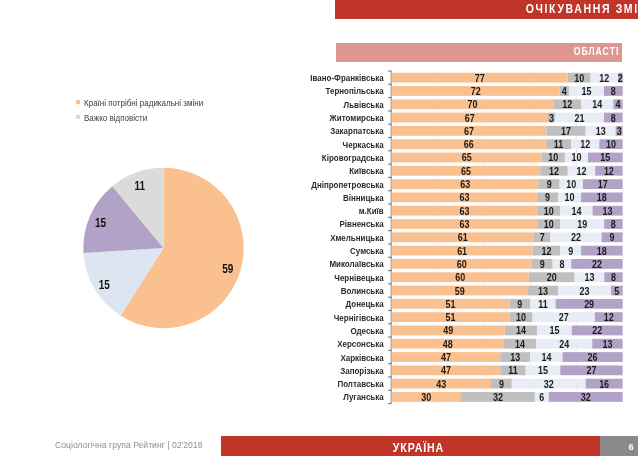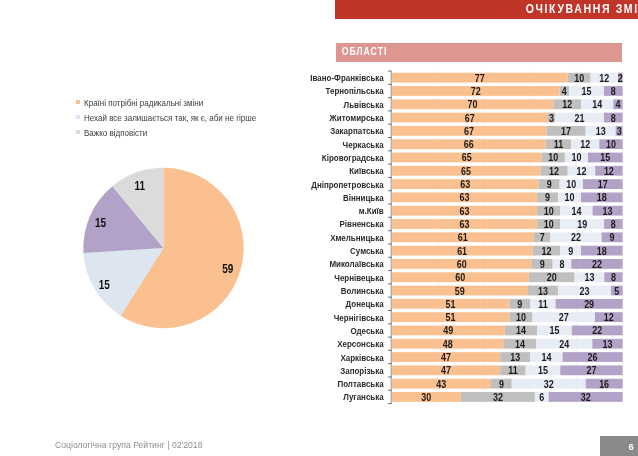--- a/index.html
+++ b/index.html
@@ -16,21 +16,21 @@
   #question-text .ql{display:inline-block;white-space:nowrap;transform:scaleX(0.82);}
   
   #legend{position:absolute;left:60.4px;top:98px;width:240px;}
   .legend-row{display:flex;align-items:flex-start;height:15px;}
   .legend-swatch{width:4px;height:4.3px;margin-right:3.6px;margin-top:1.6px;flex:0 0 auto;}
   .legend-label{font-size:9.3px;color:#3b3b3b;white-space:nowrap;transform:scaleX(0.862);transform-origin:left center;}
   
   #pie-wrap{position:absolute;left:63.5px;top:165.2px;width:166px;height:166px;}
   
   #regions-band{position:absolute;left:319.6px;top:42.9px;width:286.2px;height:19px;background:#dd9790;}
-  #regions-band-label{position:absolute;left:2px;top:0px;width:286px;height:19px;line-height:17.7px;text-align:left;color:#ffffff;font-size:10.2px;font-weight:bold;letter-spacing:1.1px;}
+  #regions-band-label{position:absolute;left:2px;top:0px;width:286px;height:19px;line-height:17.7px;text-align:right;color:#ffffff;font-size:10.2px;font-weight:bold;letter-spacing:1.1px;}
   #regions-band-label span{display:inline-block;transform:scaleX(0.855);}
   #bar-chart{position:absolute;left:290px;top:60px;width:348px;height:348px;font-weight:bold;}
   
   #footer-note{position:absolute;left:39.2px;top:439.5px;font-size:9.3px;color:#8f8f8f;white-space:nowrap;transform:scaleX(0.93);transform-origin:left top;}
   #footer-bar{position:absolute;left:205.4px;top:436px;width:378.7px;height:20px;background:#c03528;}
   #footer-bar-label{position:absolute;left:8px;top:1.5px;width:378.7px;height:20px;line-height:21.4px;text-align:center;color:#ffffff;font-size:12.2px;font-weight:bold;letter-spacing:1.0px;}
   #footer-bar-label span{display:inline-block;transform:scaleX(0.87);}
   #page-num-box{position:absolute;left:584.1px;top:436px;width:53.9px;height:20px;background:#8a8a8a;}
   #page-num{position:absolute;left:0;top:0;width:53.9px;height:20px;line-height:22.7px;text-align:center;color:#ffffff;font-size:9.4px;font-weight:bold;padding-left:8px;box-sizing:border-box;}
 </style>
@@ -39,24 +39,20 @@
 
 <div class="slide">
   <div id="header-bar"></div>
   <div id="header-title">ОЧІКУВАННЯ ЗМІН</div>
 
 
   <div id="legend">
       <div class="legend-row">
         <span class="legend-swatch" style="background: rgb(250, 192, 144);"></span>
         <span class="legend-label">Країні потрібні радикальні зміни</span>
-      </div>
-      <div class="legend-row">
-        <span class="legend-swatch" style="background: rgb(220, 229, 240);"></span>
-        <span class="legend-label">Нехай все залишається так, як є, аби не гірше</span>
       </div>
       <div class="legend-row">
         <span class="legend-swatch" style="background: rgb(219, 219, 219);"></span>
         <span class="legend-label">Важко відповісти</span>
       </div>
     </div>
   <div id="pie-wrap"><svg width="166" height="166" viewBox="0 0 166 166">
         <path d="M 83.5 83 L 83.50 2.80 A 80.2 80.2 0 1 1 40.53 150.72 Z" fill="#fac090"></path>
         <text x="147.81" y="103.12" transform="translate(147.81,103.12) scale(0.77,1) translate(-147.81,-103.12)" text-anchor="middle" dominant-baseline="central" font-size="13" font-weight="bold" fill="#111111" font-family="&quot;Liberation Sans&quot;,sans-serif">59</text>
         <path d="M 83.5 83 L 40.53 150.72 A 80.2 80.2 0 0 1 3.46 88.04 Z" fill="#dce5f0"></path>
@@ -324,16 +320,19 @@
         <rect x="154.97" y="332.05" width="73.89" height="9.80" fill="#bfbfbf"></rect>
         <rect x="228.86" y="332.05" width="13.85" height="9.80" fill="#e8edf5"></rect>
         <rect x="242.71" y="332.05" width="73.89" height="9.80" fill="#b3a2c7"></rect>
         <text x="120.33" y="337.15" transform="translate(120.33,0) scale(0.83,1) translate(-120.33,0)" text-anchor="middle" dominant-baseline="central" font-size="10.8" fill="#1a1a1a">30</text>
         <text x="191.91" y="337.15" transform="translate(191.91,0) scale(0.83,1) translate(-191.91,0)" text-anchor="middle" dominant-baseline="central" font-size="10.8" fill="#1a1a1a">32</text>
         <text x="235.78" y="337.15" transform="translate(235.78,0) scale(0.83,1) translate(-235.78,0)" text-anchor="middle" dominant-baseline="central" font-size="10.8" fill="#1a1a1a">6</text>
         <text x="279.66" y="337.15" transform="translate(279.66,0) scale(0.83,1) translate(-279.66,0)" text-anchor="middle" dominant-baseline="central" font-size="10.8" fill="#1a1a1a">32</text>
       </svg></div>
 
   <div id="footer-note">Соціологічна група Рейтинг  |  02'2018</div>
+  <div id="footer-bar">
+    <div id="footer-bar-label"><span>УКРАЇНА</span></div>
+  </div>
   <div id="page-num-box">
     <div id="page-num">6</div>
   </div>
 </div>
 
 </body></html>

